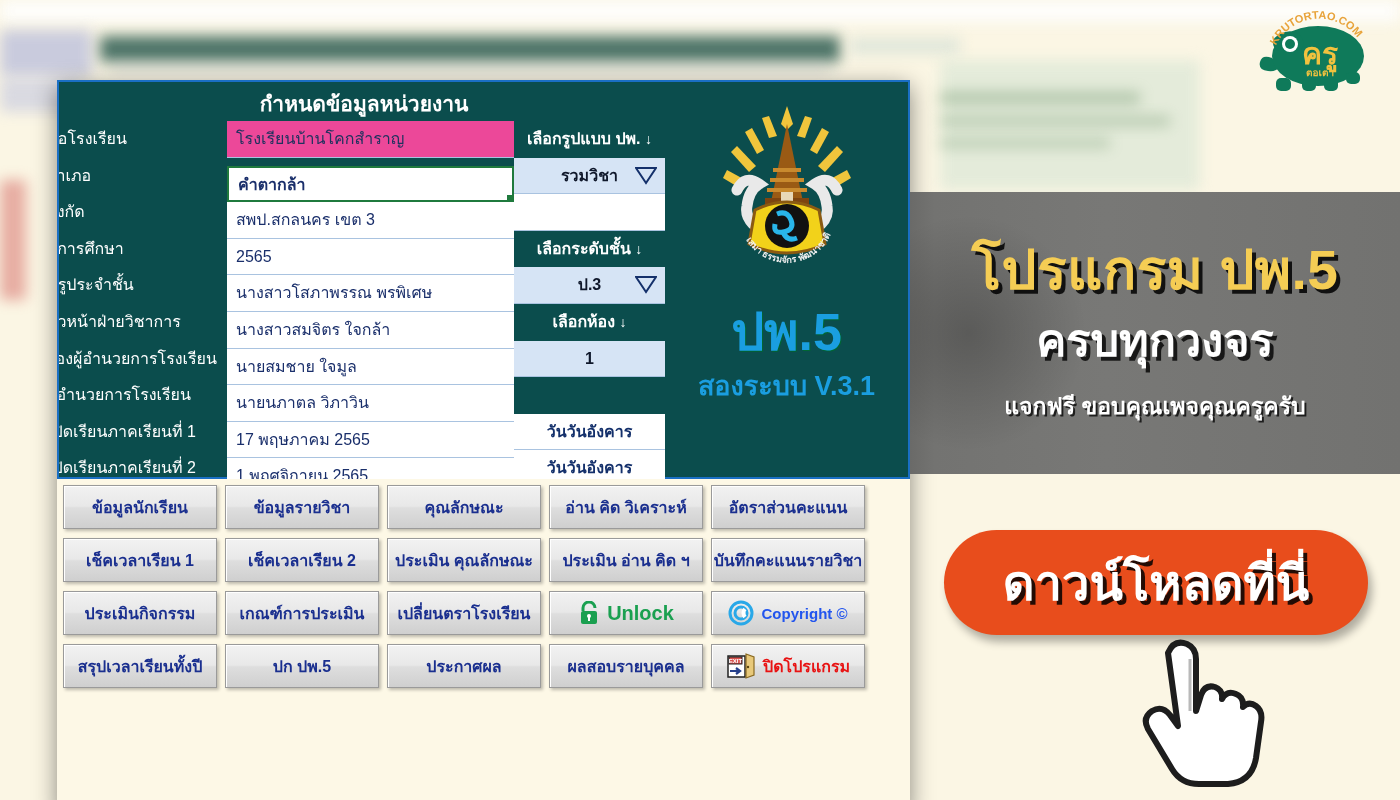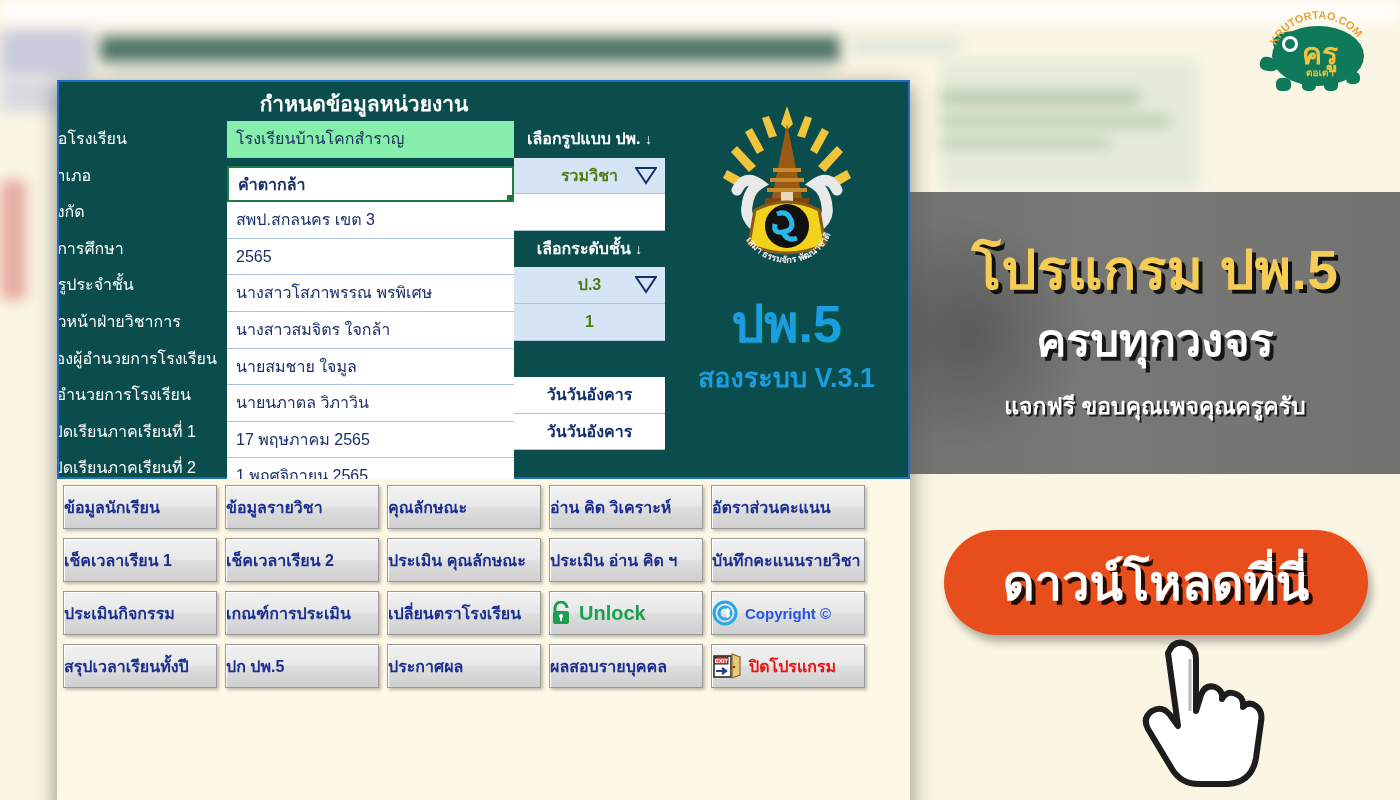--- a/index.html
+++ b/index.html
@@ -50,76 +50,76 @@
     white-space:nowrap;overflow:hidden;padding-left:0px;
     text-indent:-12px;
   }
   .fields{position:absolute;left:168px;top:39px;width:287px;}
   .fld{
     height:36.6px;box-sizing:border-box;background:#ffffff;
     border-bottom:1px solid #a9c3e0;
     color:#1a2f6b;font-size:16px;line-height:35px;padding-left:9px;
     white-space:nowrap;overflow:hidden;font-weight:600;
   }
-  .fld.readonly{background:#86efac;color:#20325f;font-weight:400;}
+  .fld.readonly{background:#ec4899;color:#20325f;font-weight:400;}
   .fld.plain{font-weight:400;}
   .fld.active{
     border:2px solid #1f7a3d;background:#ffffff;position:relative;z-index:4;
     line-height:33px;
     margin-top:8px;
   }
   .fld.active::after{
     content:"";position:absolute;right:-5px;bottom:-5px;width:9px;height:9px;
     background:#1f7a3d;border:1px solid #ffffff;
   }
   .rightcol{position:absolute;left:455px;top:39px;width:151px;}
   .rcell{height:36.6px;box-sizing:border-box;font-size:16px;line-height:36px;}
   .rcell.hdr{
     background:#0b4d4d;color:#ffffff;text-align:center;font-weight:700;
     border-bottom:1px solid #0b4d4d;
   }
   .rcell.hdr .caret{font-size:14px;}
   .rcell.sel{
-    background:#d6e4f5;color:#4d7c0f;font-weight:700;text-align:center;
+    background:#d6e4f5;color:#0f172a;font-weight:700;text-align:center;
     border-bottom:1px solid #a9c3e0;position:relative;
   }
   .rcell.white{background:#ffffff;border-bottom:1px solid #a9c3e0;}
   .rcell.day{
     background:#ffffff;color:#14306b;font-weight:600;text-align:center;
     border-bottom:1px solid #a9c3e0;
   }
   .rcell.empty{background:#0b4d4d;}
   .vtri{display:inline-block;vertical-align:middle;}
 
   
   #emblem-panel{
     position:absolute;left:606px;top:0px;width:243px;height:395px;
     background:#0b4d4d;display:flex;flex-direction:column;
     align-items:center;justify-content:flex-start;padding-top:16px;box-sizing:border-box;
   }
   #emblem{width:160px;height:190px;}
   .pp5{
-    color:#1a9ee0;font-size:52px;font-weight:700;line-height:1;margin-top:10px;
+    color:#1a9ee0;font-size:52px;font-weight:700;line-height:1;margin-top:18px;
     text-shadow:1px 1px 0 #063;
   }
   .pp5sub{color:#1a9ee0;font-size:27px;font-weight:700;margin-top:6px;white-space:nowrap;}
 
   
   #btn-grid{
     position:relative;width:853px;height:231px;background:#fdf8e6;
     padding:6px 0 0 6px;box-sizing:border-box;
   }
   .brow{display:flex;gap:8px;margin-bottom:9px;}
   .btn{
     width:154px;height:44px;
     background:linear-gradient(180deg,#f2f2f2 0%,#e8e8e8 48%,#dedede 52%,#cfcfcf 100%);
     border:1px solid #9a9a9a;
     box-shadow:inset 1px 1px 0 #ffffff, 2px 2px 3px rgba(0,0,0,.25);
     color:#1a2f8f;font-size:16px;font-weight:600;
-    display:flex;align-items:center;gap:7px;
+    display:flex;align-items:center;justify-content:center;gap:7px;
     white-space:nowrap;overflow:hidden;box-sizing:border-box;
   }
   .btn.unlock{color:#1aa050;font-size:20px;font-weight:700;}
   .btn.copyright{color:#2255ee;font-size:15px;}
   .btn.exitbtn{color:#e81313;font-size:16px;font-weight:700;}
 
   
   #promo{
     position:absolute;left:910px;top:192px;width:490px;height:282px;
     background:
@@ -233,20 +233,21 @@
     <div class="rightcol" id="right-col">
         <div class="rcell hdr"><span>เลือกรูปแบบ ปพ.</span> <span class="caret">↓</span></div>
         <div class="rcell sel"><span>รวมวิชา</span><span class="vtri"><svg width="22" height="18" style="position:absolute;right:8px;top:9px;">
               <polygon points="1,1 21,1 11,16" fill="none" stroke="#14306b" stroke-width="2"></polygon>
             </svg></span></div>
         <div class="rcell white"></div>
         <div class="rcell hdr"><span>เลือกระดับชั้น</span> <span class="caret">↓</span></div>
         <div class="rcell sel"><span>ป.3</span><span class="vtri"><svg width="22" height="18" style="position:absolute;right:8px;top:9px;">
               <polygon points="1,1 21,1 11,16" fill="none" stroke="#14306b" stroke-width="2"></polygon>
             </svg></span></div>
+        <div class="rcell hdr"><span>เลือกห้อง</span> <span class="caret">↓</span></div>
         <div class="rcell sel"><span>1</span></div>
         <div class="rcell empty"></div>
         <div class="rcell day">วันวันอังคาร</div>
         <div class="rcell day">วันวันอังคาร</div>
       </div>
 
     <div id="emblem-panel">
       <svg id="emblem" viewBox="0 0 160 190">
         <g>
           <path d="M80 8 L86 26 L80 32 L74 26 Z" fill="#f0c53c"></path>

